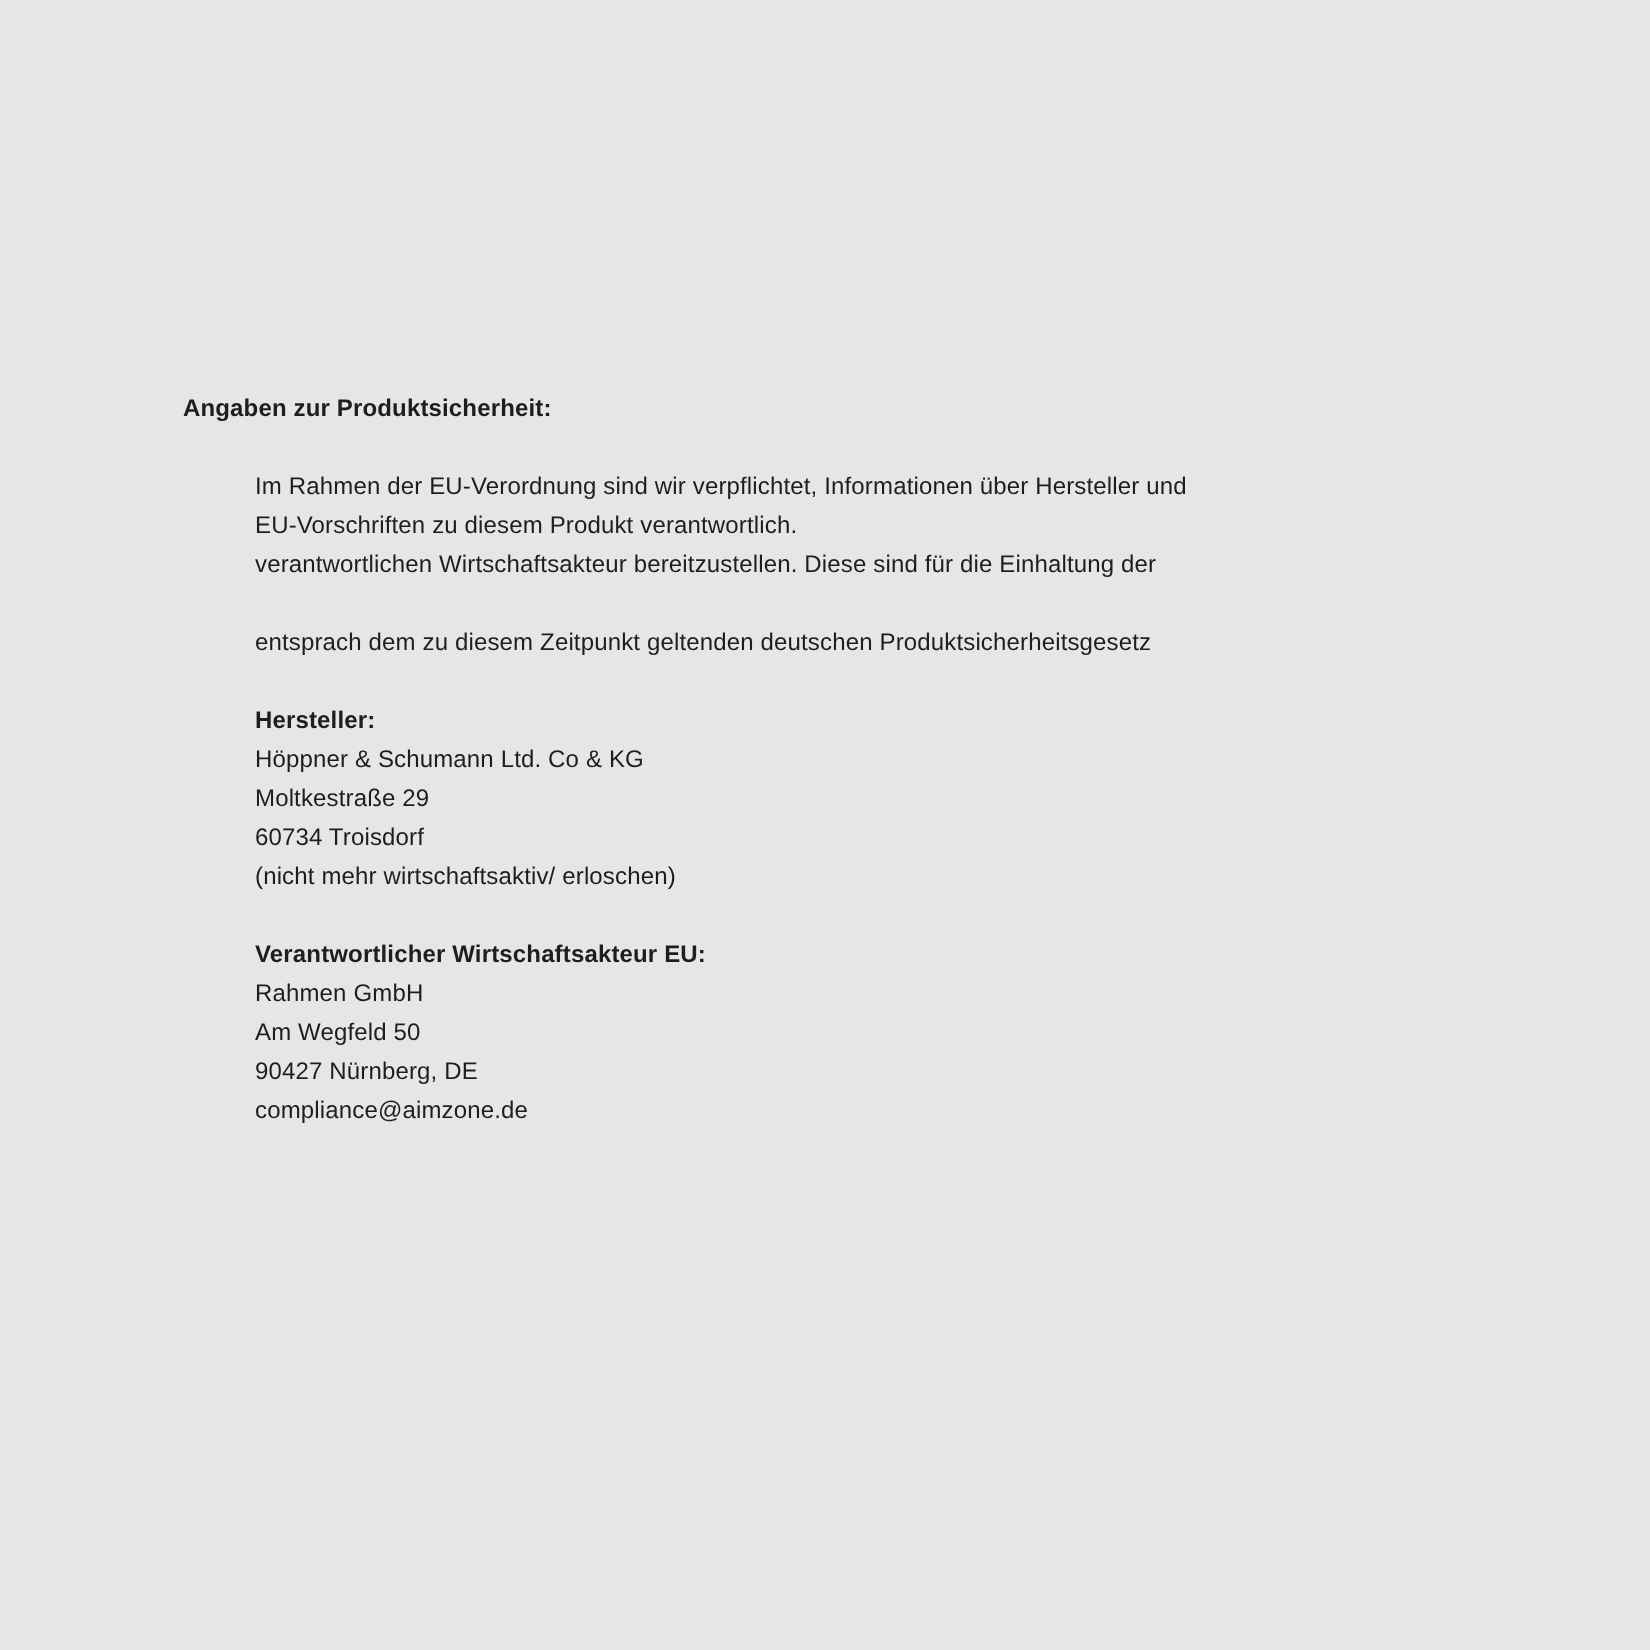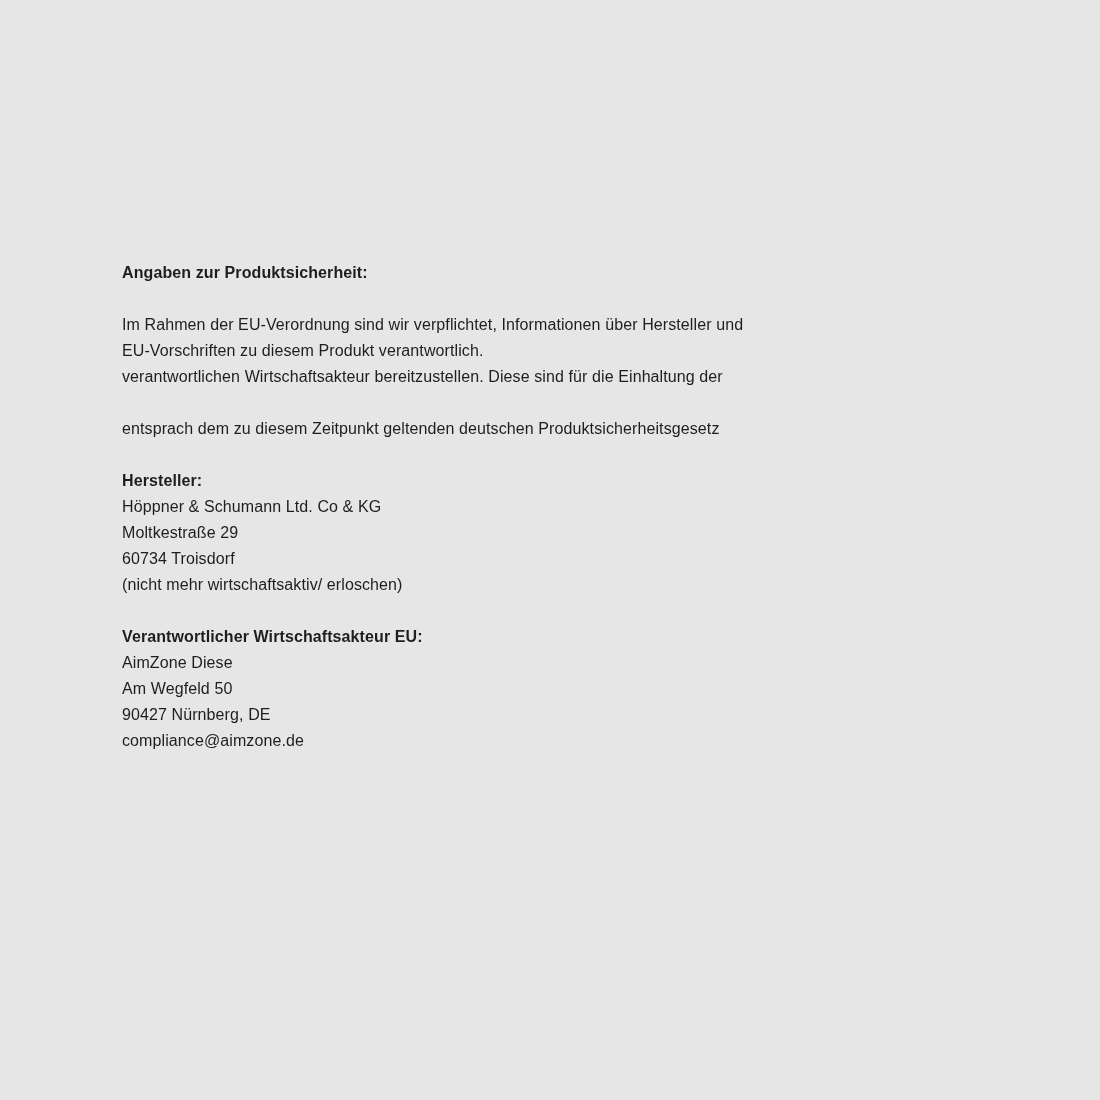--- a/index.html
+++ b/index.html
@@ -25,20 +25,21 @@
     letter-spacing: 0.1px;
   }
   .block {
     margin: 0 0 26px 0;
   }
   .heading {
     font-weight: 700;
   }
   .line {
     white-space: pre-wrap;
+    margin-left: 48px;
   }
 </style>
 </head>
 <body>
 
 <div class="notice">
 
   <div class="block heading">Angaben zur Produktsicherheit:</div>
 
   <div class="block">
@@ -54,19 +55,19 @@
   <div class="block">
     <div class="line heading">Hersteller:</div>
     <div class="line">Höppner &amp; Schumann Ltd. Co &amp; KG</div>
     <div class="line">Moltkestraße 29</div>
     <div class="line">60734 Troisdorf</div>
     <div class="line">(nicht mehr wirtschaftsaktiv/ erloschen)</div>
   </div>
 
   <div class="block">
     <div class="line heading">Verantwortlicher Wirtschaftsakteur EU:</div>
-    <div class="line">AimZone Diese</div>
+    <div class="line">Rahmen GmbH</div>
     <div class="line">Am Wegfeld 50</div>
     <div class="line">90427 Nürnberg, DE</div>
     <div class="line">compliance@aimzone.de</div>
   </div>
 
 </div>
 
 </body></html>

